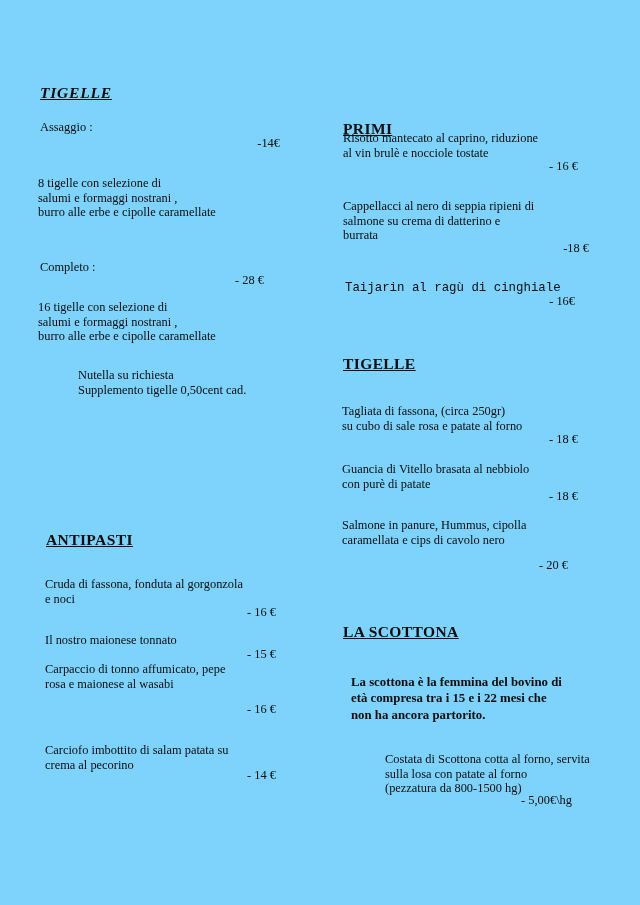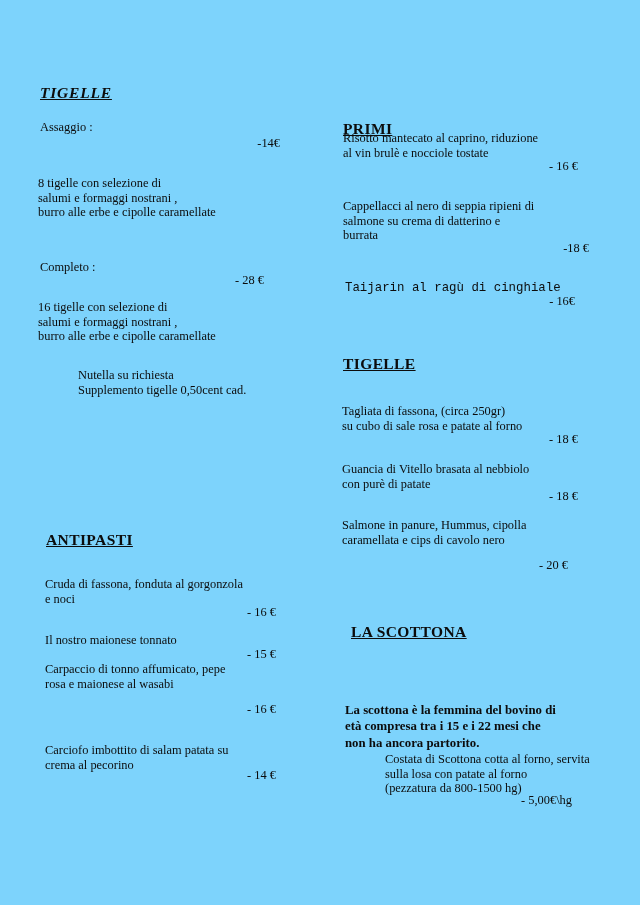--- a/index.html
+++ b/index.html
@@ -99,22 +99,22 @@
   .p-pri3-price      { position:absolute; left:0;    top:294px; width:236px; }
 
   .p-secondi-title   { position:absolute; left:4px;  top:355px; }
   .p-sec1-name       { position:absolute; left:3px;  top:404px; }
   .p-sec1-price      { position:absolute; left:0;    top:432px; width:239px; }
   .p-sec2-name       { position:absolute; left:3px;  top:462px; }
   .p-sec2-price      { position:absolute; left:0;    top:489px; width:239px; }
   .p-sec3-name       { position:absolute; left:3px;  top:518px; }
   .p-sec3-price      { position:absolute; left:0;    top:558px; width:229px; }
 
-  .p-scottona-title  { position:absolute; left:4px;  top:623px;margin-left:8px; }
-  .p-scottona-desc   { position:absolute; left:6px;  top:674px;margin-top:28px; }
+  .p-scottona-title  { position:absolute; left:4px;  top:623px; }
+  .p-scottona-desc   { position:absolute; left:12px;  top:674px; }
   .p-sco1-name       { position:absolute; left:4px;  top:752px;margin-left:42px; }
   .p-sco1-price      { position:absolute; left:0;    top:793px; width:233px; }
 </style>
 </head>
 <body>
 
 <div class="page">
 
   <div class="column col-left">
 

